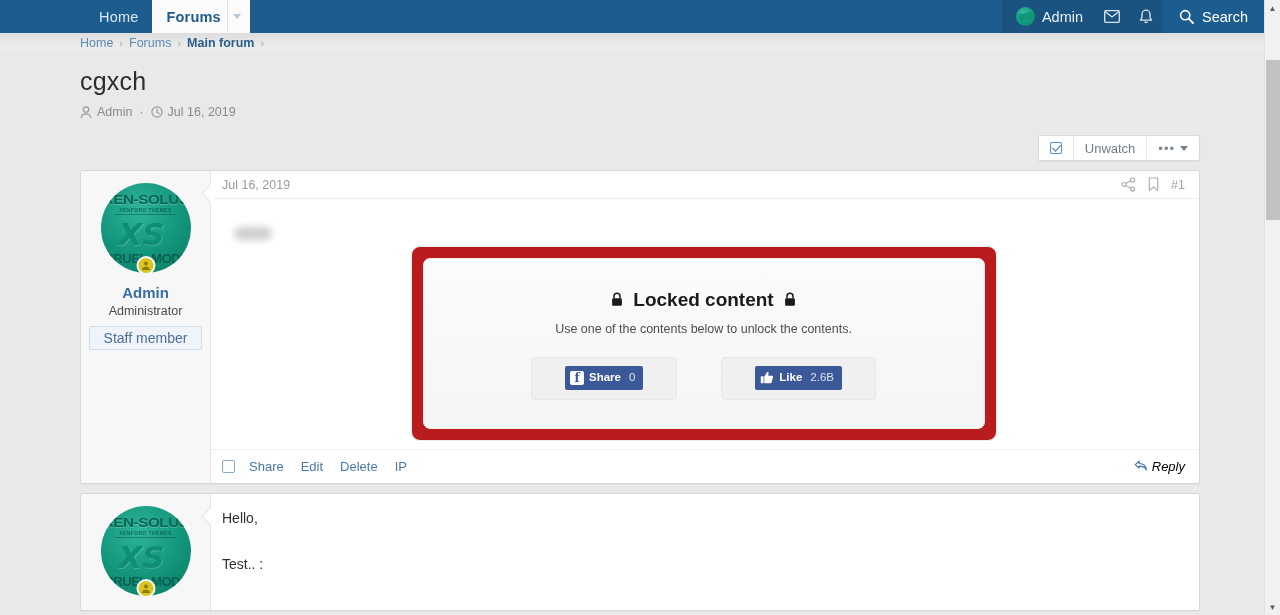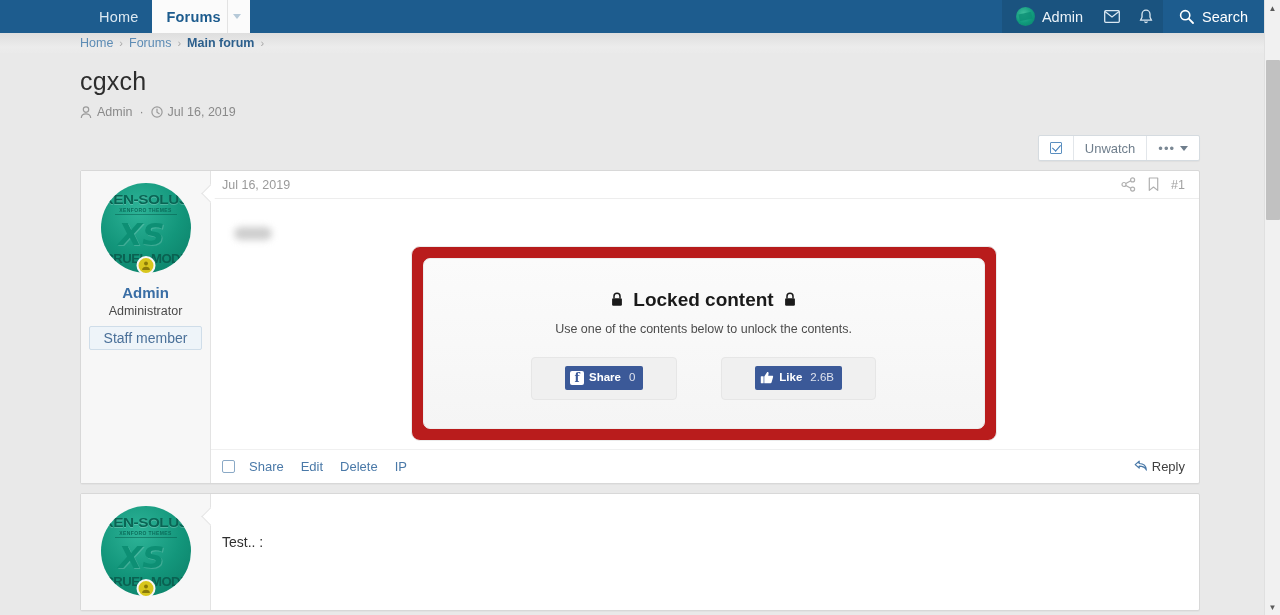--- a/index.html
+++ b/index.html
@@ -356,21 +356,21 @@
     border: 1px solid #8aa9c6;
     border-radius: 2px;
     background: #fff;
     margin-right: 14px;
     cursor: pointer;
   }
   .foot-link { color: #4a79a8; margin-right: 17px; cursor: pointer; }
   .reply-btn {
     margin-left: auto;
     display: flex; align-items: center; gap: 4px;
-    color: #404040; cursor: pointer;
+    color: #000000; cursor: pointer; font-style: italic;
   }
 
   
   .scrollbar {
     position: absolute; top: 0; right: 0;
     width: 16px; height: 615px;
     background: #f1f1f1;
     border-left: 1px solid #e0e0e0;
   }
   .sb-arrow {
@@ -586,20 +586,21 @@
             <path d="M1.6 10c0-2.2 1.8-3.3 3.9-3.3S9.4 7.8 9.4 10z" fill="#8a7a08"></path>
           </svg>
         </div>
       </div>
 
     </div>
 
     <div class="post-main">
 
       <div class="post-body">
+        <div>Hello,</div>
         <div style="height:24px"></div>
         <div>Test.. :</div>
 
       </div>
     </div>
   </div>
 
 </div>
 
 <div class="scrollbar">

